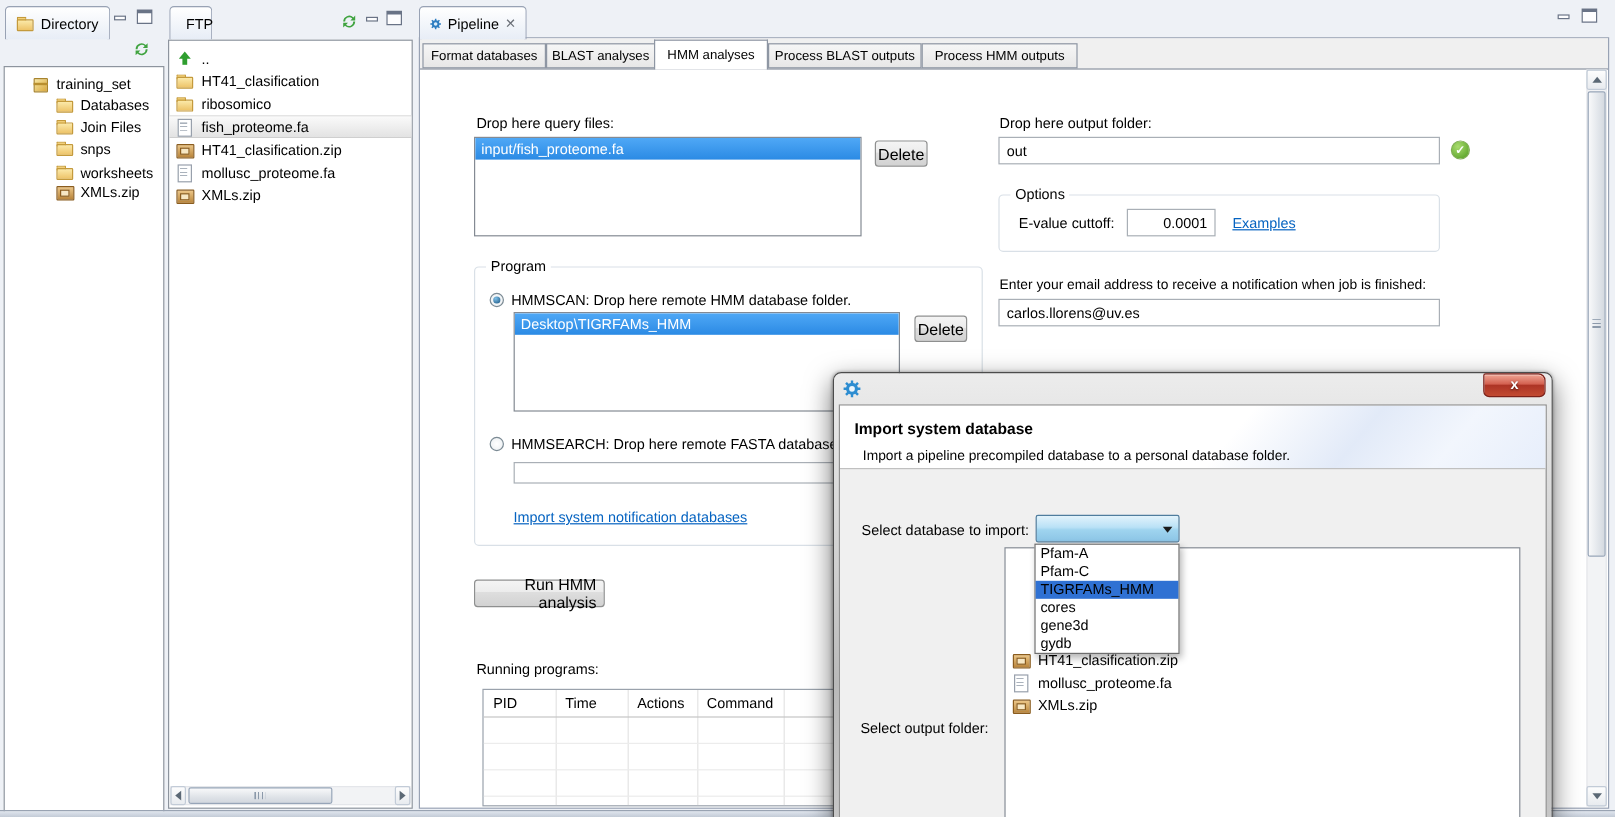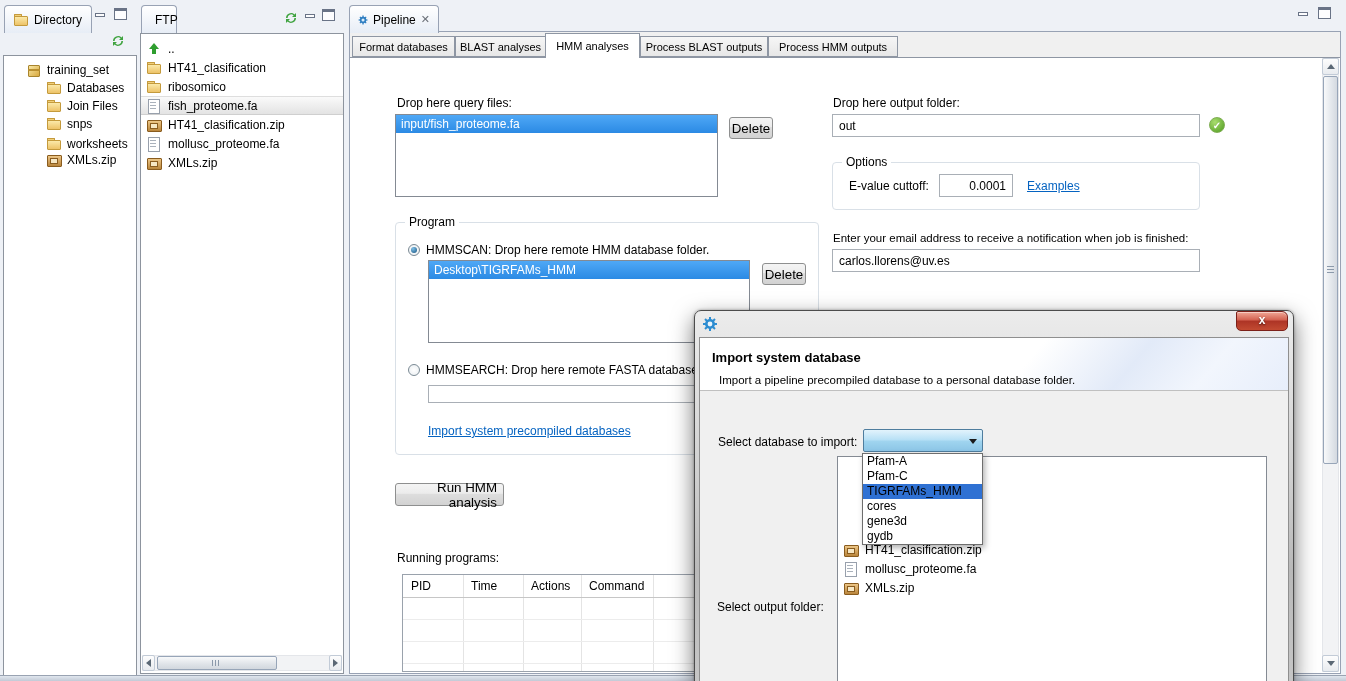--- a/index.html
+++ b/index.html
@@ -299,21 +299,21 @@
     <div id="hmmscan-items">
         <div class="sel-blue nowrap" style="height: 18px; line-height: 18px; padding-left: 5px;">Desktop\TIGRFAMs_HMM</div>
       </div>
   </div>
   <button class="btn" style="left:762px;top:263px;width:44px;height:22px;">Delete</button>
 
   <div class="radio" style="left:408px;top:364px;"></div>
   <span class="abs nowrap" style="left:426px;top:363px;">HMMSEARCH: Drop here remote FASTA database fi</span>
   <div class="tfield" style="left:428px;top:385px;width:322px;height:18px;"></div>
 
-  <span class="abs link nowrap" style="left:428px;top:424px;">Import system precompiled databases</span>
+  <span class="abs link nowrap" style="left:428px;top:424px;">Import system notification databases</span>
 
   <button class="btn" style="left:395px;top:483px;width:109px;height:23px;text-align:right;">Run HMM analysis</button>
 
   <div class="abs nowrap" style="left:397px;top:551px;">Running programs:</div>
   <div class="tbl" style="left:402px;top:574px;width:347px;height:98px;">
     <div id="tbl-head">
         <div class="hcell nowrap" style="left: 0px; width: 60px;">PID</div>
         <div class="hcell nowrap" style="left: 60px; width: 60px;">Time</div>
         <div class="hcell nowrap" style="left: 120px; width: 58px;">Actions</div>
         <div class="hcell nowrap" style="left: 178px; width: 72px;">Command</div>

